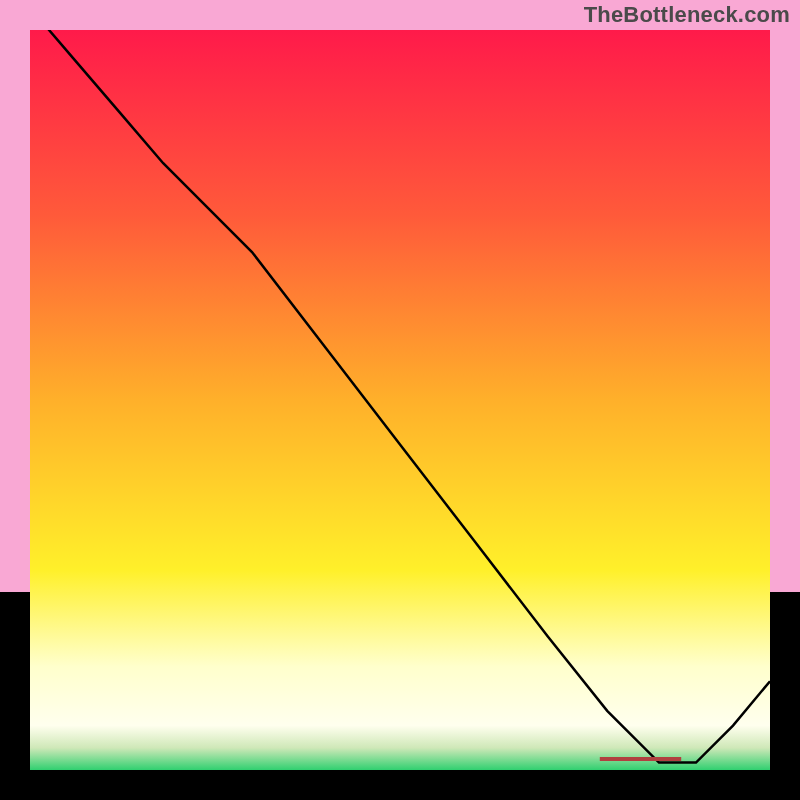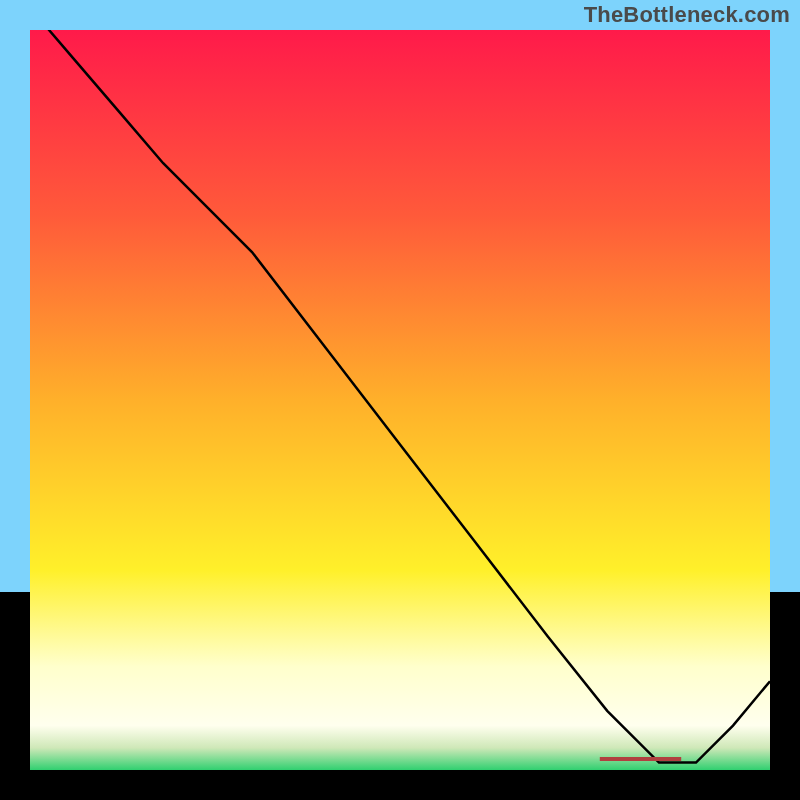--- a/index.html
+++ b/index.html
@@ -8,21 +8,21 @@
     width: 800px;
     height: 800px;
     background: #000;
     font-family: Arial, Helvetica, sans-serif;
     overflow: hidden;
   }
   .wrap {
     position: relative;
     width: 800px;
     height: 592px;
-    background: #7dd3fc;
+    background: #f9a8d4;
   }
   .attribution {
     position: absolute;
     top: 2px;
     right: 10px;
     color: #4a4a4a;
     font-size: 22px;
     font-weight: 600;
     letter-spacing: 0.2px;
   }

